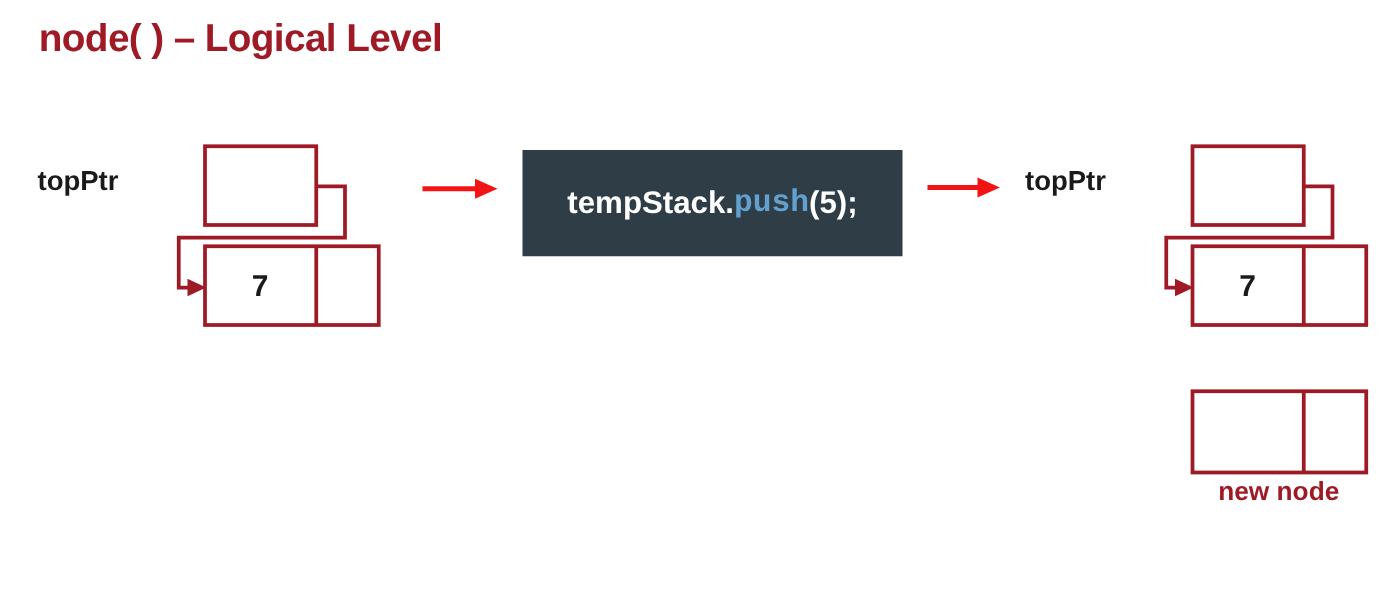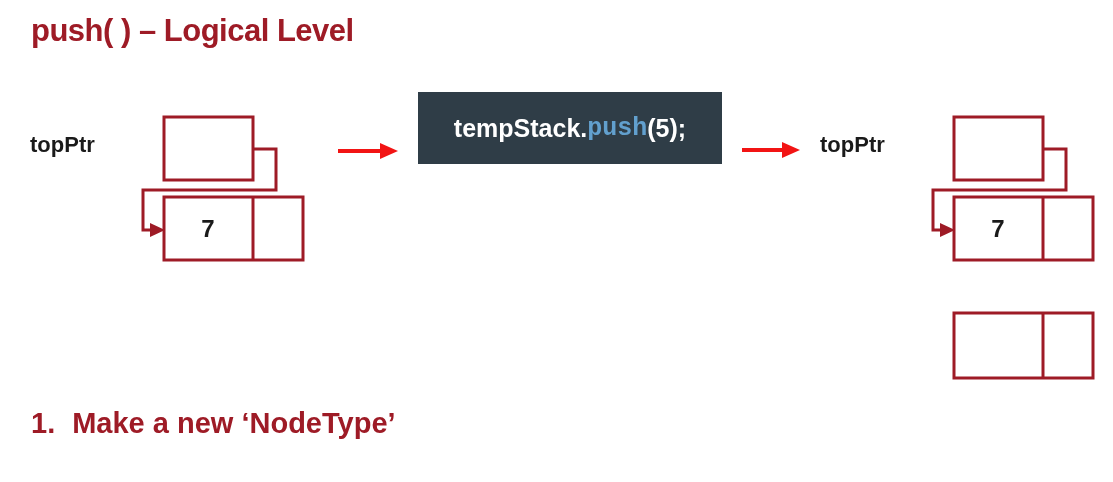--- a/index.html
+++ b/index.html
@@ -64,23 +64,23 @@
   .canvas .flow-head { fill: var(--arrow-red); }
   .canvas text {
     font-family: "Liberation Sans", sans-serif;
     font-weight: bold;
     font-size: 24px;
     fill: var(--label-black);
   }
   .code-box {
     position: absolute;
     left: 418px;
-    top: 92px;
+    top: 120px;
     width: 304px;
-    height: 72px;
+    height: 85px;
     background: var(--code-bg);
     display: flex;
     align-items: center;
     justify-content: center;
     font-size: 25px;
     font-weight: bold;
     white-space: pre;
   }
   .code-white { color: var(--code-white); }
   .code-blue  { color: var(--code-blue); font-family: Liberation Mono, monospace; }
@@ -104,21 +104,21 @@
     color: var(--dark-red);
     white-space: nowrap;
   }
   .step .step-number { display: inline-block; margin-right: 17px; }
 </style>
 </head>
 <body>
 
 <div class="slide">
 
-  <div class="title">push( ) – Logical Level</div>
+  <div class="title">node( ) – Logical Level</div>
 
   <div class="ptr-label left">topPtr</div>
   <div class="ptr-label right">topPtr</div>
 
   <svg class="canvas" viewBox="0 0 1113 482" xmlns="http://www.w3.org/2000/svg">
 
     <g>
       <rect class="box" x="164" y="117" width="89" height="63"></rect>
       <path class="link" d="M 253 149 L 276 149 L 276 190 L 143 190 L 143 230 L 152 230"></path>
       <polygon class="head" points="165,230 150,223 150,237"></polygon>
@@ -150,18 +150,16 @@
       <rect class="box" x="954" y="313" width="139" height="65"></rect>
       <line class="divider" x1="1043" y1="313" x2="1043" y2="378"></line>
     </g>
 
   </svg>
 
   <div class="code-box">
     <span class="code-white">tempStack.</span><span class="code-blue">push</span><span class="code-white">(5);</span>
   </div>
 
+  <div class="new-node-label">new node</div>
 
-  <div class="step">
-    <span class="step-number">1.</span><span>Make a new ‘NodeType’</span>
-  </div>
 
 </div>
 
 </body></html>

